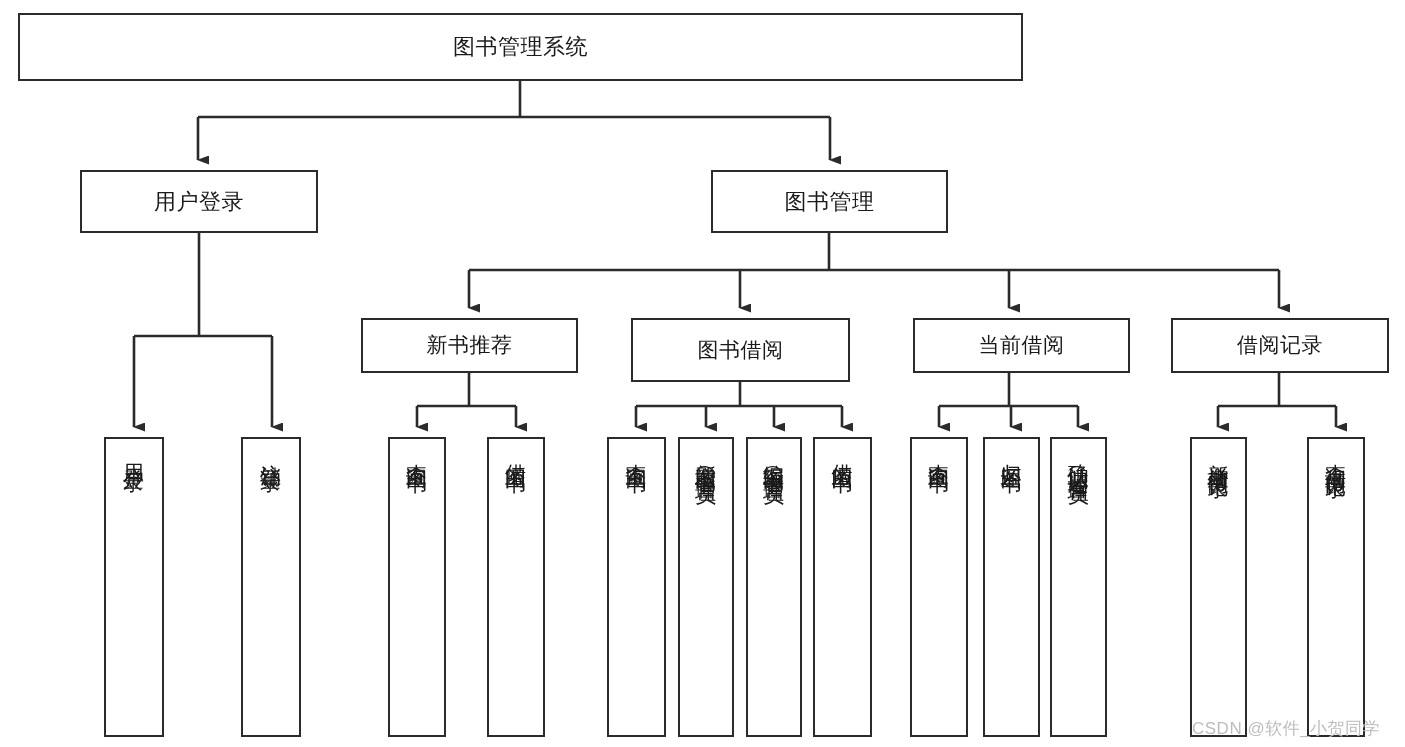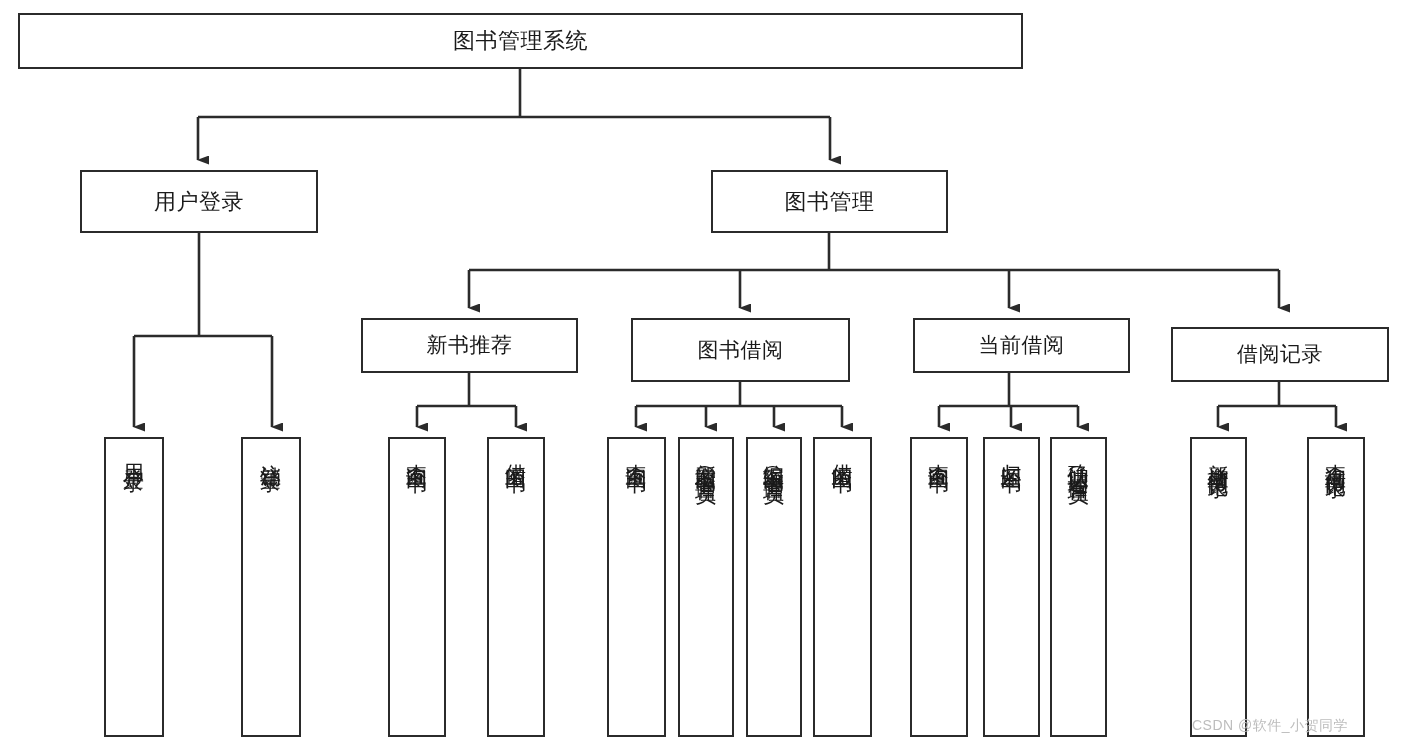--- a/index.html
+++ b/index.html
@@ -58,21 +58,21 @@
     white-space: nowrap;
     display: block;
   }
   .node-box.root .node-label,
   .node-box.level2 .node-label {
     font-size: 22px;
   }
   .watermark {
     position: absolute;
     color: #bdbdbd;
-    font-size: 14px;
+    font-size: 17px;
     letter-spacing: 0.5px;
     white-space: nowrap;
     pointer-events: none;
   }
 </style>
 </head>
 <body>
 
 <div id="diagram-root">
 
@@ -131,41 +131,41 @@
     </g>
 
     <g stroke="#2b2b2b" stroke-width="2.6" fill="none">
       <path d="M1279,373 L1279,406"></path>
       <path d="M1218,406 L1336,406"></path>
       <path d="M1218,406 L1218,427" marker-end="url(#arrowhead)"></path>
       <path d="M1336,406 L1336,427" marker-end="url(#arrowhead)"></path>
     </g>
   </svg>
 
-  <div class="node-box root" style="left:18px; top:13px; width:1005px; height:56px;">
+  <div class="node-box root" style="left:18px; top:13px; width:1005px; height:68px;">
     <span class="node-label">图书管理系统</span>
   </div>
 
   <div class="node-box level2" style="left:80px; top:170px; width:238px; height:63px;">
     <span class="node-label">用户登录</span>
   </div>
   <div class="node-box level3" style="left:361px; top:318px; width:217px; height:55px;">
     <span class="node-label">新书推荐</span>
   </div>
 
   <div class="node-box level2" style="left:711px; top:170px; width:237px; height:63px;">
     <span class="node-label">图书管理</span>
   </div>
   <div class="node-box level3" style="left:631px; top:318px; width:219px; height:64px;">
     <span class="node-label">图书借阅</span>
   </div>
   <div class="node-box level3" style="left:901px; top:318px; width:217px; height:55px;margin-left:12px;">
     <span class="node-label">当前借阅</span>
   </div>
-  <div class="node-box level3" style="left:1171px; top:318px; width:218px; height:55px;margin-top:9px;">
+  <div class="node-box level3" style="left:1171px; top:318px; width:218px; height:55px;">
     <span class="node-label">借阅记录</span>
   </div>
 
   <div class="node-box leaf" style="left:104px; top:437px; width:60px; height:300px;">
     <span class="node-label">用户登录</span>
   </div>
   <div class="node-box leaf" style="left:241px; top:437px; width:60px; height:300px;">
     <span class="node-label">注销登录</span>
   </div>
 

